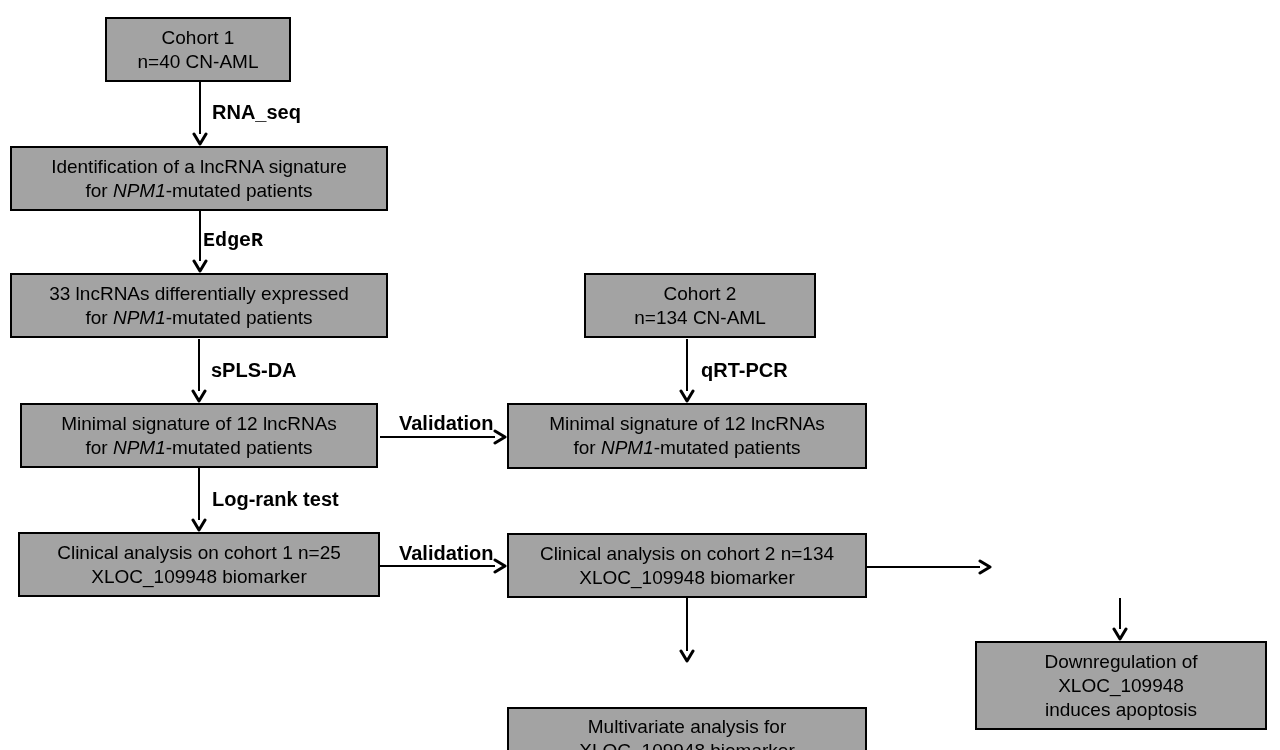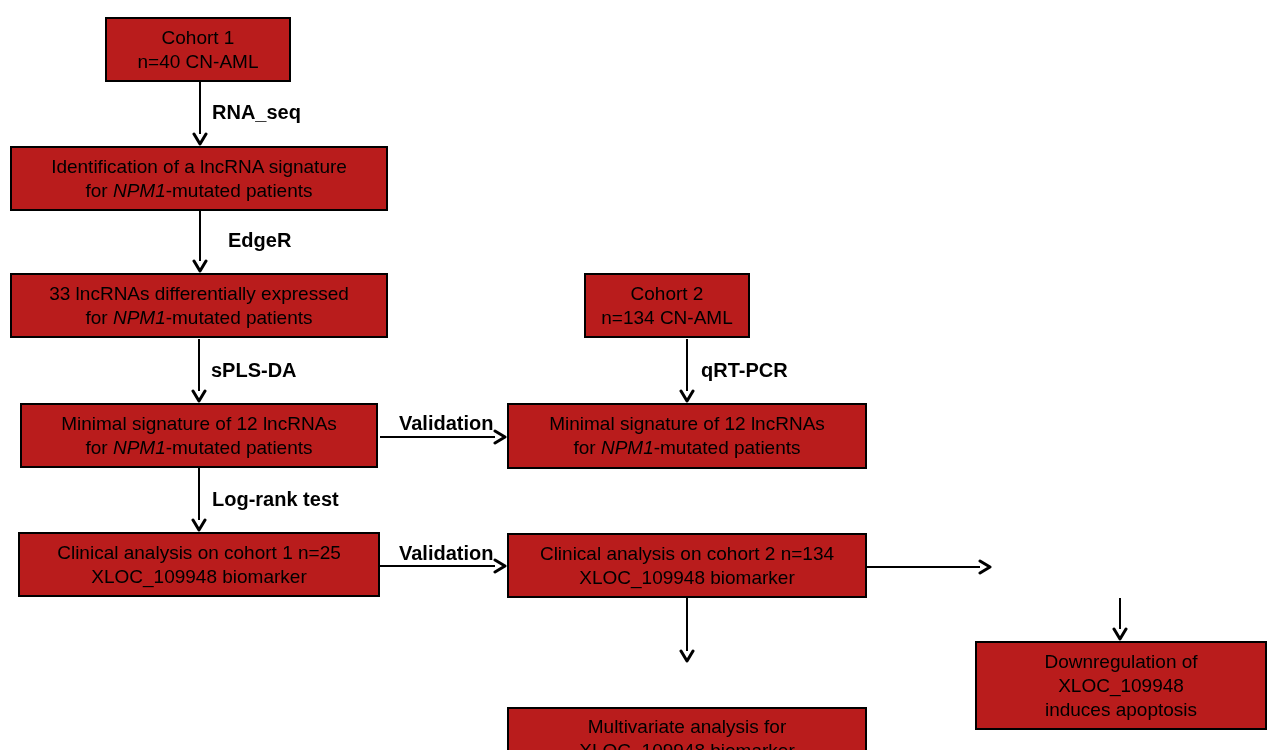--- a/index.html
+++ b/index.html
@@ -15,21 +15,21 @@
   .arrows {
     position: absolute;
     left: 0; top: 0;
     width: 1280px; height: 750px;
     pointer-events: none;
   }
   .box {
     position: absolute;
     box-sizing: border-box;
     border: 2px solid #000000;
-    background: #b91c1c;
+    background: #a3a3a3;
     display: flex;
     flex-direction: column;
     align-items: center;
     justify-content: center;
     text-align: center;
     font-size: 19px;
     line-height: 24px;
     white-space: nowrap;
   }
   .box .it { font-style: italic; }
@@ -39,29 +39,29 @@
     font-weight: bold;
     line-height: 19px;
     white-space: nowrap;
   }
   
   #cohort1        { left:105px; top:17px;  width:186px; height:65px; }
   #identification { left:10px;  top:146px; width:378px; height:65px; }
   #lncrnas33      { left:10px;  top:273px; width:378px; height:65px; }
   #minimal1       { left:20px;  top:403px; width:358px; height:65px; }
   #clinical1      { left:18px;  top:532px; width:362px; height:65px; }
-  #cohort2        { left:584px; top:273px; width:166px; height:65px; }
+  #cohort2        { left:584px; top:273px; width:232px; height:65px; }
   #minimal2       { left:507px; top:403px; width:360px; height:66px; }
   #clinical2      { left:507px; top:533px; width:360px; height:65px; }
   #multivariate   { left:507px; top:663px; width:360px; height:64px;margin-top:44px; }
   #functional     { left:992px; top:533px; width:259px; height:65px; }
   #downregulation { left:975px; top:641px; width:292px; height:89px; }
   
   #lbl-rna-seq    { left:212px; top:103px; }
-  #lbl-edger      { left:228px; top:231px; }
+  #lbl-edger      { left:203px; top:231px;font-family:Liberation Mono, monospace; }
   #lbl-spls-da    { left:211px; top:361px; }
   #lbl-log-rank   { left:212px; top:490px; }
   #lbl-qrt-pcr    { left:701px; top:361px; }
   #lbl-validation1{ left:399px; top:414px; }
   #lbl-validation2{ left:399px; top:544px; }
 </style>
 </head>
 <body>
 
 <div class="canvas">

